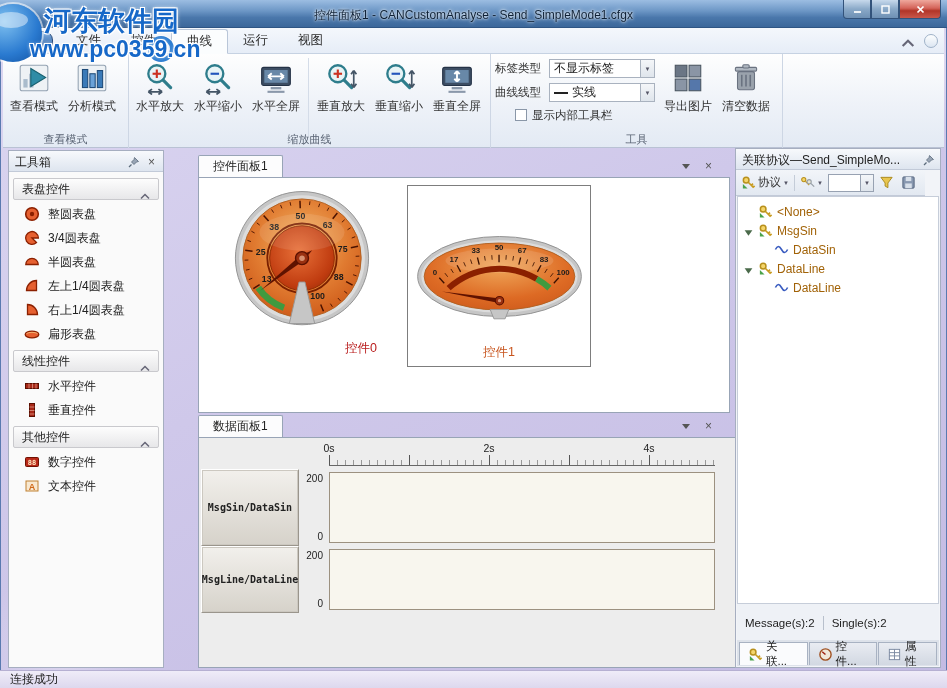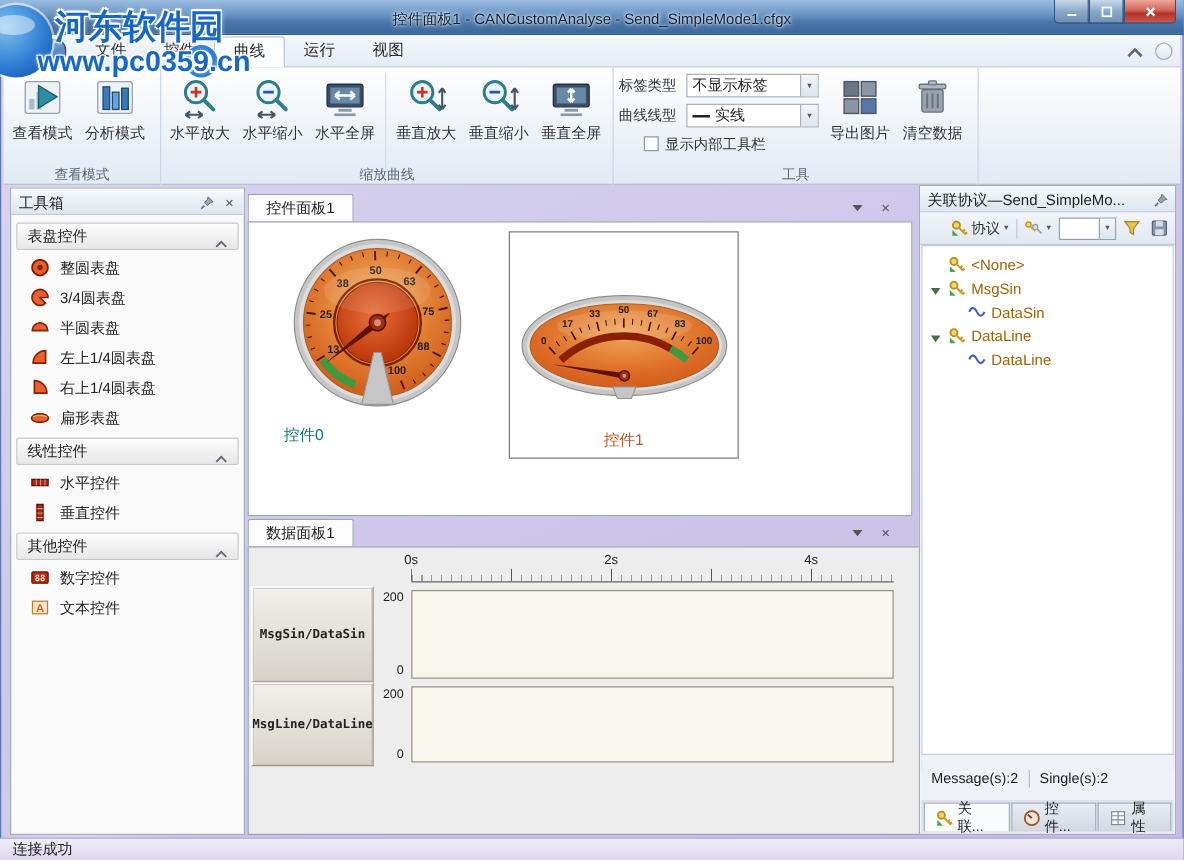--- a/index.html
+++ b/index.html
@@ -60,41 +60,41 @@
   .chkrow{display:flex;align-items:center;gap:5px;height:18px;font-size:11.5px;color:#333;margin-top:2px;padding-left:20px;}
   .chkbox{width:12px;height:12px;background:#fff;border:1px solid #8a97a8;}
   .tools-btns{position:absolute;left:168px;top:2px;display:flex;}
   
   .panelhdr{height:21px;background:linear-gradient(#f7f9fc,#dee5ef);border-bottom:1px solid #c2cad8;position:relative;}
   .panelhdr .htitle{position:absolute;left:6px;top:3px;font-size:12px;color:#222;white-space:nowrap;}
   .hbtn{position:absolute;top:3px;width:15px;height:15px;display:flex;align-items:center;justify-content:center;
     color:#556;font-size:11px;line-height:1;}
   .hbtn svg{width:12px;height:12px;}
   
-  #toolbox{position:absolute;left:8px;top:150px;width:188px;height:518px;background:#fafafa;border:1px solid #a6aec0;}
+  #toolbox{position:absolute;left:8px;top:150px;width:156px;height:518px;background:#fafafa;border:1px solid #a6aec0;}
   #toolbox-body{position:absolute;top:21px;left:0;right:0;bottom:0;padding:2px 3px;overflow:hidden;}
   .acc-header{height:22px;background:linear-gradient(#fdfdfd,#e7e7e9);border:1px solid #c9c9cd;border-radius:2px;
     margin:4px 1px 2px;position:relative;display:flex;align-items:center;}
   .acc-label{margin-left:8px;font-size:12px;color:#222;}
   .acc-chevron{position:absolute;right:8px;top:7px;width:10px;height:7px;}
   .tb-item{height:24px;display:flex;align-items:center;padding-left:12px;gap:8px;}
   .tb-icon{width:16px;height:16px;} .tb-icon svg{width:100%;height:100%;}
   .tb-label{font-size:12px;color:#222;}
   
   .tabbar{position:absolute;left:198px;width:532px;height:22px;}
   .ptab-main{display:inline-block;height:22px;padding:0 14px;background:#fcfcfd;border:1px solid #98a4b6;border-bottom:none;
     border-radius:2px 2px 0 0;font-size:12px;line-height:21px;color:#222;}
   .bar-ctrls{position:absolute;right:14px;top:4px;display:flex;gap:8px;align-items:center;}
   .bctrl{width:15px;height:14px;display:flex;align-items:center;justify-content:center;color:#555;}
   .tri{width:0;height:0;border-left:4px solid transparent;border-right:4px solid transparent;border-top:5px solid #555;}
   .xglyph{font-size:12px;color:#555;line-height:1;}
   #control-panel{position:absolute;left:198px;top:177px;width:532px;height:236px;background:#fff;border:1px solid #98a4b6;}
   .gauge0-wrap{position:absolute;left:28px;top:8px;width:150px;}
   #gauge0-svg{width:148px;height:148px;display:block;margin:0 auto;}
-  .gauge-caption{margin-top:6px;text-align:left;font-size:12.5px;color:#0f766e;}
+  .gauge-caption{margin-top:6px;text-align:right;font-size:12.5px;color:#b91c1c;}
   #selection-box{position:absolute;left:208px;top:7px;width:184px;height:182px;border:1px solid #7d7d7d;background:#fff;}
   #gauge1-svg{position:absolute;left:3px;top:44px;width:177px;height:93px;}
   #gauge1-caption{position:absolute;left:0;right:0;top:158px;text-align:center;font-size:12.5px;color:#c8551e;}
   
   #data-panel{position:absolute;left:198px;top:437px;width:628px;height:231px;background:#ededed;border:1px solid #98a4b6;}
   #ruler{position:absolute;left:100px;top:3px;width:420px;height:25px;}
   #ruler-ticks{position:absolute;left:30px;width:386px;bottom:0;height:12px;border-bottom:1px solid #666;
     background:
       repeating-linear-gradient(to right,#555 0 1px,transparent 1px 80px) left bottom/100% 10px no-repeat,
       repeating-linear-gradient(to right,#999 0 1px,transparent 1px 8px) left bottom/100% 5px no-repeat;}
@@ -102,22 +102,22 @@
   .chart-row{position:absolute;left:0;right:0;}
   .row-header{position:absolute;left:2px;width:98px;top:0;bottom:0;
     background:linear-gradient(#f2f0ec,#d6d2ca);border:1px solid;border-color:#fff #9a958c #9a958c #fff;
     box-shadow:inset 0 0 0 1px #ccc8c0;display:flex;align-items:center;justify-content:center;
     font-family:"DejaVu Sans Mono",monospace;font-size:10px;font-weight:bold;color:#222;white-space:nowrap;overflow:hidden;}
   .ycol{position:absolute;left:100px;width:28px;top:0;bottom:0;font-size:10px;color:#222;}
   .ymax{position:absolute;top:4px;right:4px;} .ymin{position:absolute;bottom:4px;right:4px;}
   .plot{position:absolute;left:130px;width:386px;top:3px;bottom:3px;background:#f8f6ee;border:1px solid #9c9180;}
   
   #protocol-panel{position:absolute;left:735px;top:148px;width:206px;height:520px;background:#f2f4f8;border:1px solid #a6aec0;}
-  #pp-toolbar{position:absolute;top:21px;left:0;right:0;height:26px;background:linear-gradient(#f2f5f9,#e2e8f1);
-    border-bottom:1px solid #c2cad8;display:flex;align-items:center;gap:3px;padding:0 3px;overflow:hidden;justify-content:flex-end;}
+  #pp-toolbar{position:absolute;top:21px;left:0;right:15px;height:26px;background:linear-gradient(#f2f5f9,#e2e8f1);
+    border-bottom:1px solid #c2cad8;display:flex;align-items:center;gap:3px;padding:0 3px;overflow:hidden;}
   .tbtn{display:flex;align-items:center;gap:2px;height:20px;padding:0 2px;font-size:11.5px;color:#333;}
   .tsep{width:1px;height:16px;background:#c4ccd8;}
   .ticon14{width:15px;height:15px;} .ticon14 svg{width:100%;height:100%;}
   .ddv{font-size:6px;color:#556;}
   .pcombo{width:46px;height:18px;background:#fff;border:1px solid #98a2b2;position:relative;}
   .pcombo .dd{position:absolute;right:0;top:0;bottom:0;width:13px;background:linear-gradient(#f4f6f9,#dfe5ec);
     border-left:1px solid #98a2b2;display:flex;align-items:center;justify-content:center;font-size:6px;color:#556;}
   #pp-tree{position:absolute;top:47px;left:1px;right:1px;bottom:50px;background:#fff;border:1px solid #c6cdd9;
     overflow:hidden;padding-top:3px;}
   .tree-row{height:19px;display:flex;align-items:flex-end;gap:4px;font-size:12px;color:#a16207;}

